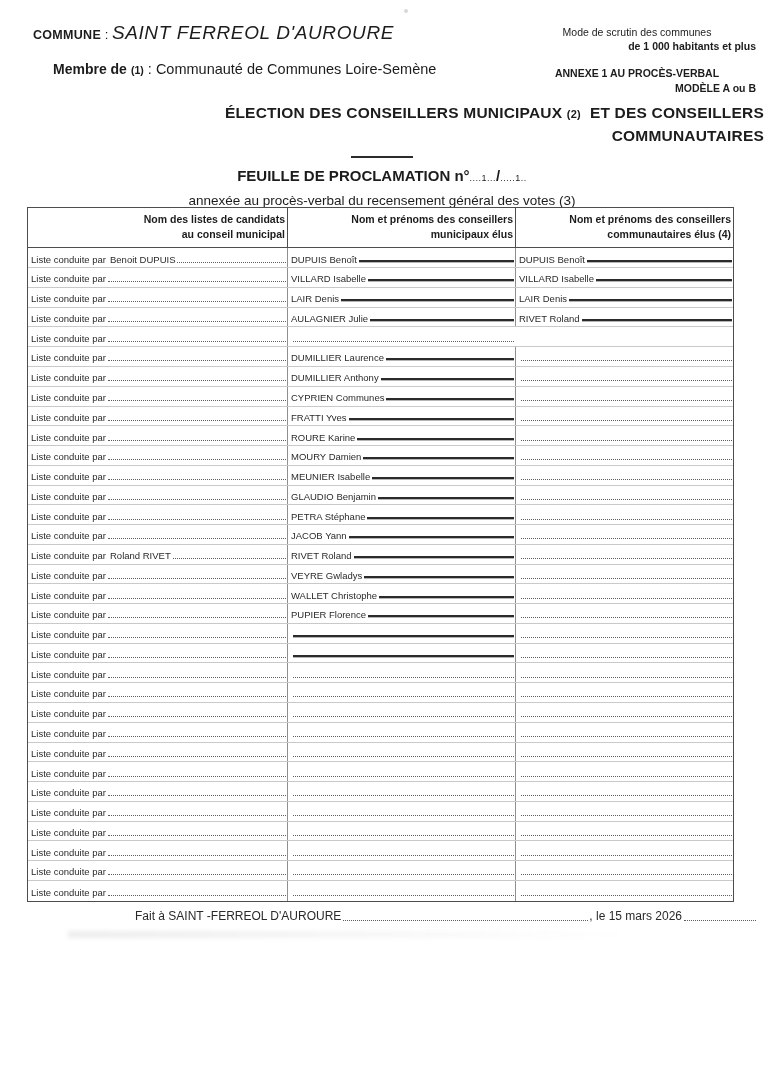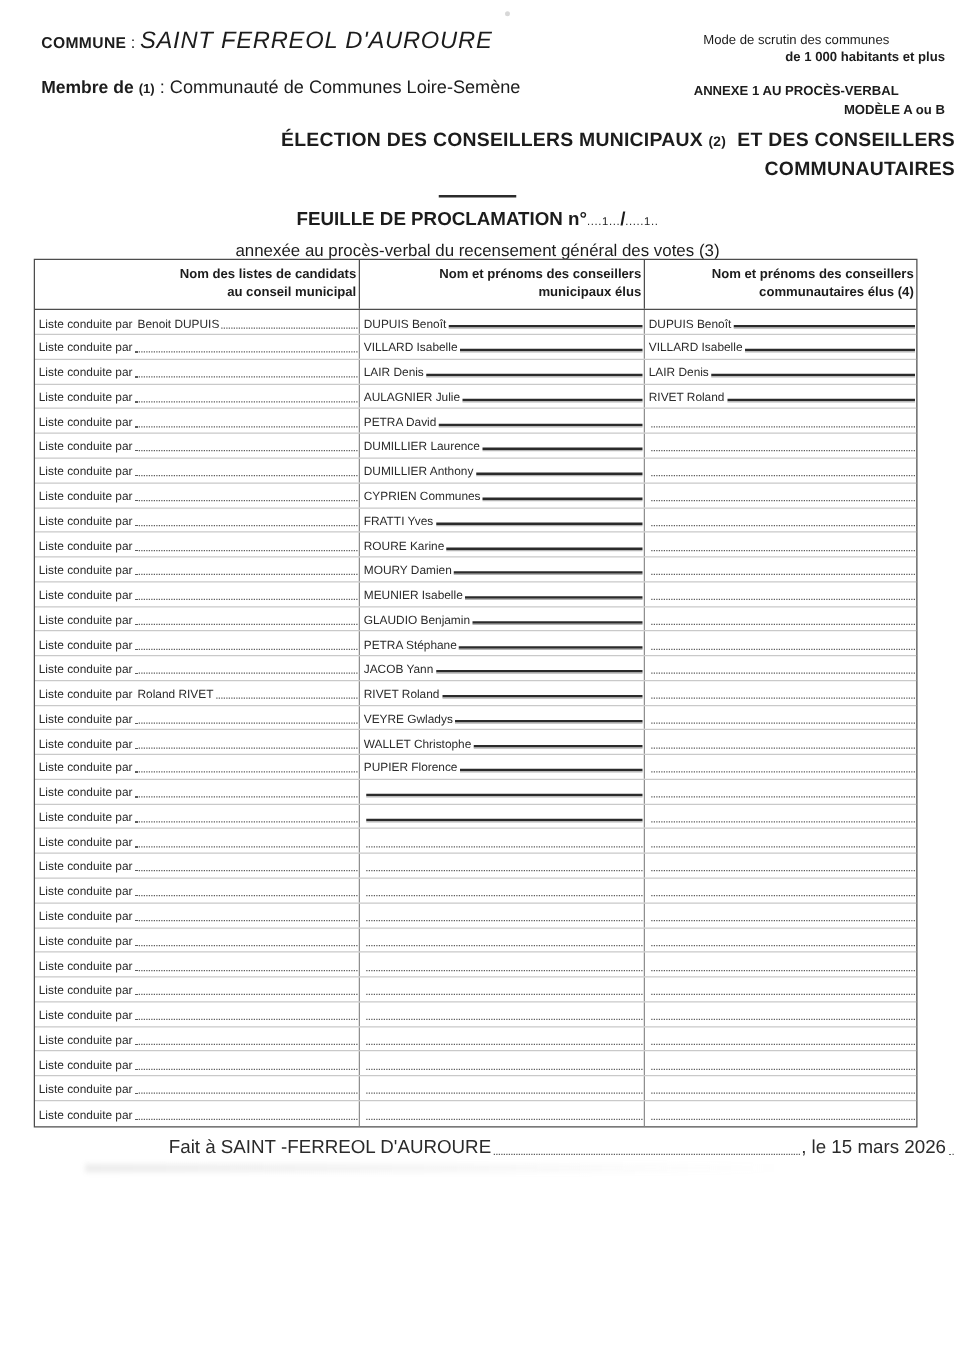--- a/index.html
+++ b/index.html
@@ -13,21 +13,21 @@
   }
   .page { position: absolute; inset: 0; }
 
   
   .top { display: flex; padding: 22px 8px 0 33px; }
   .top-left { flex: 1; }
   .commune-line { white-space: nowrap; }
   .commune-label { font-weight: bold; font-size: 12.5px; letter-spacing: .3px; }
   .commune-colon { font-size: 13px; }
   .commune-value { font-style: italic; font-size: 19px; letter-spacing: .6px; }
-  .membre-line { margin-top: 17px; font-size: 14.5px; white-space: nowrap; }
+  .membre-line { margin-top: 17px; font-size: 14.5px; white-space: nowrap; margin-left: 20px; }
   .membre-label { font-weight: bold; font-size: 14px; }
   .membre-note { font-weight: bold; font-size: 10.5px; }
   .top-right { width: 238px; text-align: center; font-size: 10.5px; padding-top: 3px; line-height: 1.35; }
   .tr-bold { font-weight: bold; text-align: right; }
   .tr-annexe { margin-top: 13px; font-weight: bold; }
 
   
   .title { text-align: right; font-weight: bold; font-size: 15.5px; margin-top: 6px; line-height: 1.5; letter-spacing: .2px; }
   .title-note { font-size: 11px; }
   .rule { width: 62px; border-top: 2px solid #2b2b2b; margin: 9px auto 9px; }
@@ -45,21 +45,21 @@
   .td { display: flex; align-items: flex-end; font-size: 9.5px; padding-left: 3px; overflow: hidden; white-space: nowrap; color: #2a2a2a; }
   .td + .td { border-left: 1px solid #8f8f8f; }
   .td .txt { padding-bottom: 2.5px; }
   .td .name { padding-bottom: 2.5px; }
   .td .name.it { padding-left: 4px; }
   .leader { flex: 1; min-width: 4px; margin: 0 1px 4.5px 2px; }
   .leader.dots { border-bottom: 1px dotted #5c5c5c; }
   .leader.rule { border-bottom: 1px solid #b5b5b5; }
 
   
-  .footer { position: absolute; left: 135px; right: 7px; top: 909px; display: flex; font-size: 15px; color: #2a2a2a; white-space: nowrap; }
+  .footer { position: absolute; left: 135px; right: 7px; top: 909px; display: flex; font-size: 12px; color: #2a2a2a; white-space: nowrap; }
   .footer .leader { margin-bottom: 2.5px; }
   .footer .l1 { flex: 0 0 245px; }
   .footer .l2 { flex: 1; }
 
   .scan-smudge {
     position: absolute; left: 68px; top: 931px; width: 560px; height: 7px;
     background: linear-gradient(90deg, rgba(80,80,80,.10), rgba(120,120,120,.05) 60%, rgba(120,120,120,0));
     filter: blur(2px);
   }
   .scan-dot { position: absolute; left: 404px; top: 9px; width: 4px; height: 4px; background: #d8d8d8; border-radius: 50%; }
@@ -174,24 +174,20 @@
             <span class="name">RIVET Roland</span>
             <span class="leader rule"></span>
           </div>
         </div>
         <div class="tr">
           <div class="td">
             <span class="txt">Liste conduite par</span>
             <span class="leader dots"></span>
           </div>
           <div class="td">
-            <span class="name">PETRA David</span>
-            <span class="leader rule"></span>
-          </div>
-          <div class="td">
             <span class="leader dots"></span>
           </div>
         </div>
         <div class="tr">
           <div class="td">
             <span class="txt">Liste conduite par</span>
             <span class="leader dots"></span>
           </div>
           <div class="td">
             <span class="name">DUMILLIER Laurence</span>

